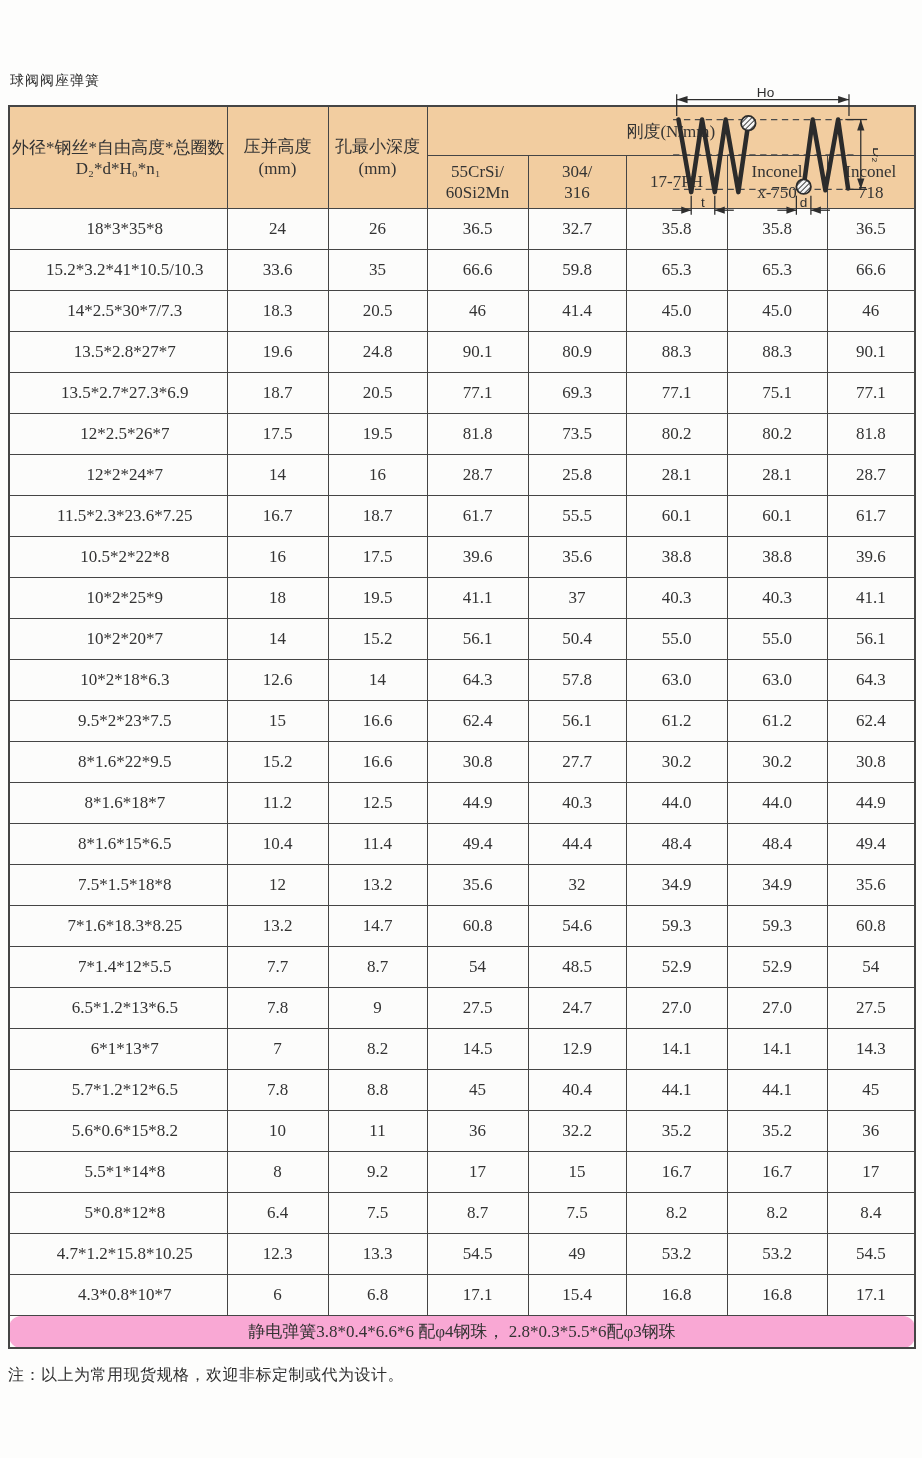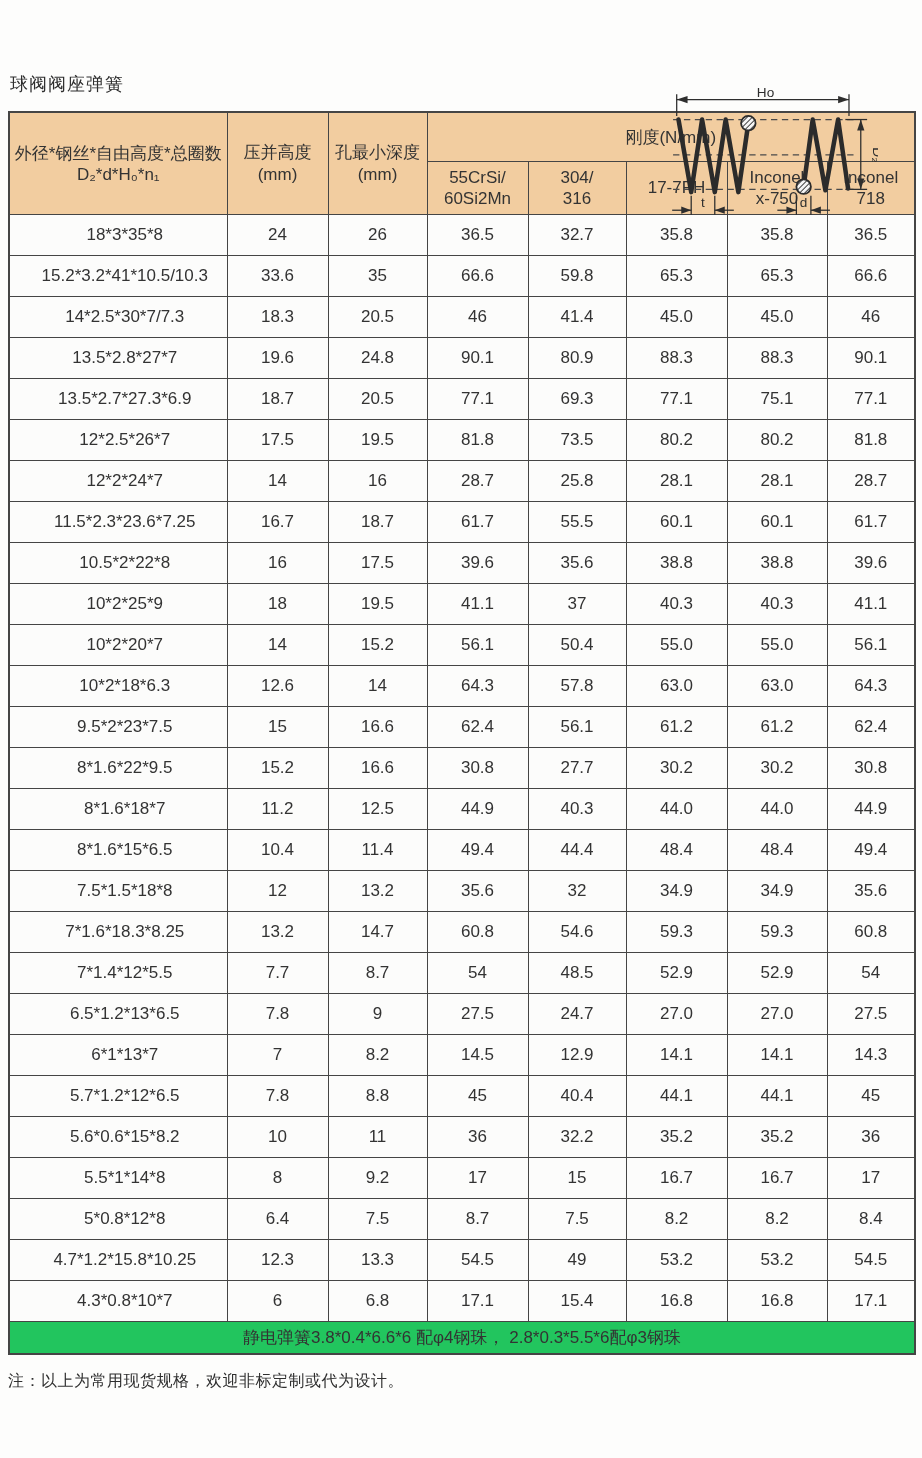--- a/index.html
+++ b/index.html
@@ -23,54 +23,55 @@
     font-size:37px;font-weight:bold;letter-spacing:3px;
     color:var(--accent);line-height:1.1;
   }
   .title-en{
     margin:3px 0 0 8px;
     font-size:31px;font-weight:bold;letter-spacing:0.5px;
     color:#1E1E1E;line-height:1.1;
   }
   .section-title{
     margin:72px 16px 0 10px;
-    font-size:18px;color:#2E2E2E;letter-spacing:1px;
+    font-size:14px;color:#2E2E2E;letter-spacing:1px;
   }
   .diagram{
     position:absolute;top:12px;left:664px;width:214px;height:140px;
   }
   .diagram svg{width:100%;height:100%;}
   .diagram text{font-family:"Liberation Sans","DejaVu Sans",sans-serif;font-size:15px;fill:#2E2E2E;}
 
   table.spec{
     margin:15px 0 0 8px;
     width:906px;
     border-collapse:collapse;
     table-layout:fixed;
     border:2px solid var(--border);
+    font-family:Liberation Serif, serif;
   }
   table.spec th, table.spec td{
     border:1px solid var(--border);
     text-align:center;
     font-size:17px;
     color:#333;
     padding:0;
   }
   thead th{
     background:var(--header-bg);
     font-weight:normal;
     font-size:17px;
     color:#3A3A3A;
   }
   tr.tier1 th{height:48px;}
   tr.tier2 th{height:52px;}
   .pre{white-space:pre-line;line-height:1.25;}
   tbody td{height:40px;background:#FCFCFB;}
   tbody td.spec{text-align:center;padding-left:13px;}
-  tfoot td{height:31px;background:#22c55e;font-size:16px;}
+  tfoot td{height:31px;background:#f9a8d4;font-size:16px;border-radius:12px;}
   .note{
     margin:16px 0 0 8px;
     font-size:16px;color:#2F2F2F;letter-spacing:0.5px;
   }
 </style>
 </head>
 <body>
 
 <div class="page">
 

